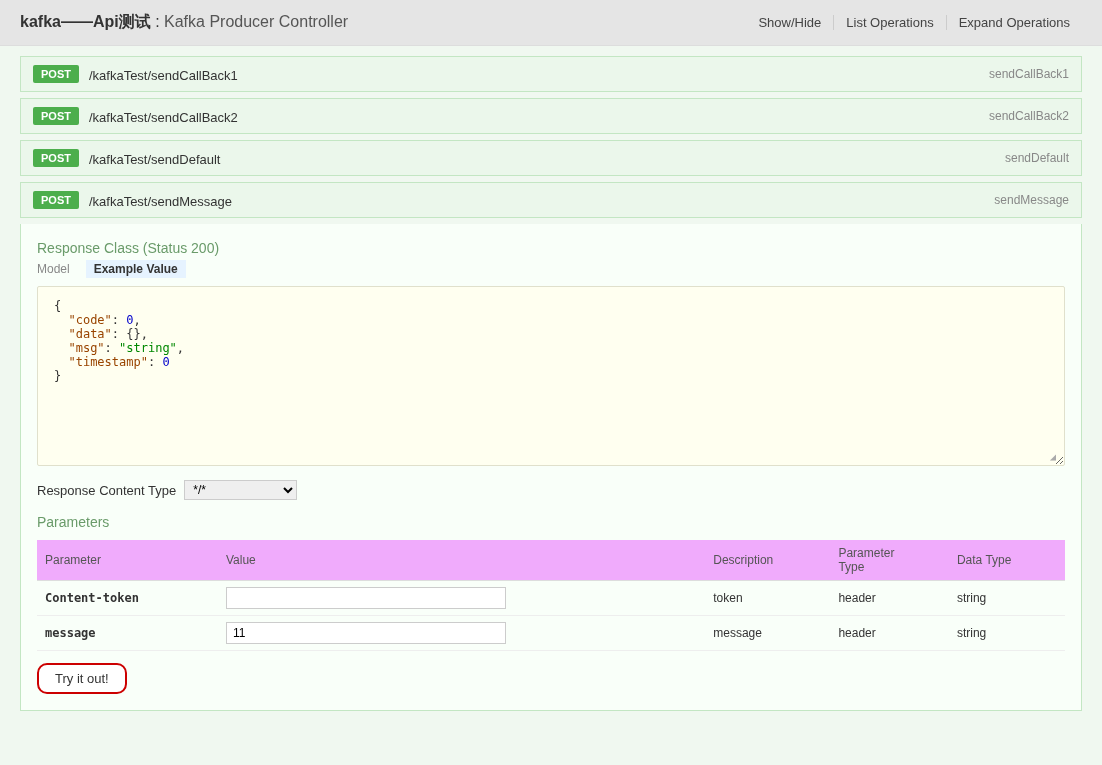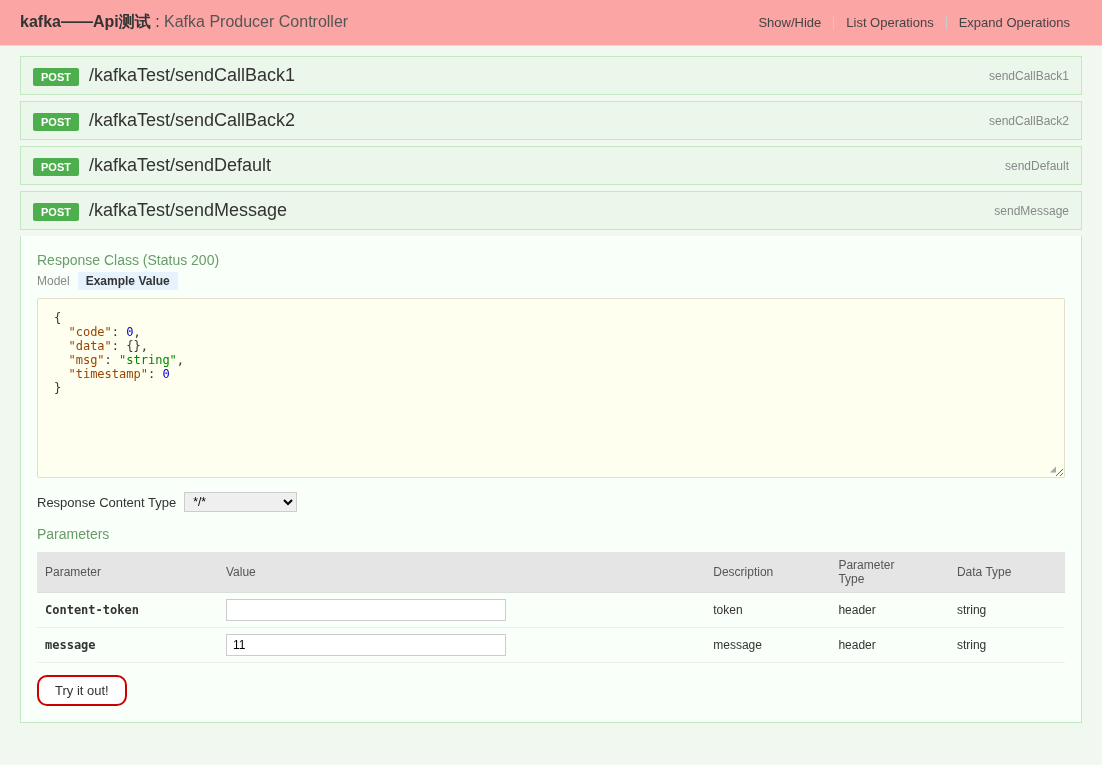--- a/index.html
+++ b/index.html
@@ -15,21 +15,21 @@
       background: #fff;
       min-height: 765px;
     }
     
     .header {
       display: flex;
       align-items: center;
       justify-content: space-between;
       padding: 12px 20px;
       border-bottom: 1px solid #ddd;
-      background: #fca5a5;
+      background: #e5e5e5;
     }
     .header-title {
       font-size: 16px;
       color: #333;
     }
     .header-title .brand {
       font-weight: bold;
     }
     .header-title .subtitle {
       color: #555;
@@ -79,21 +79,21 @@
       background: #4cae4c;
       color: #fff;
       font-size: 11px;
       font-weight: bold;
       padding: 3px 8px;
       border-radius: 2px;
       min-width: 42px;
       text-align: center;
     }
     .endpoint-path {
-      font-size: 18px;
+      font-size: 13px;
       color: #333;
     }
     .endpoint-name {
       font-size: 12px;
       color: #888;
     }
 
     
     .expanded-section {
       background: #f9fff9;
@@ -109,21 +109,21 @@
       margin-bottom: 4px;
     }
     .response-ok {
       font-size: 13px;
       color: #333;
       margin-bottom: 12px;
     }
 
     .model-tabs {
       display: flex;
-      gap: 0;
+      gap: 8px;
       margin-bottom: 8px;
       align-items: center;
     }
     .model-tab {
       font-size: 12px;
       color: #888;
       padding: 2px 8px 2px 0;
       cursor: pointer;
     }
     .model-tab.active {
@@ -186,21 +186,21 @@
       width: 100%;
       border-collapse: collapse;
       font-size: 12px;
     }
     .params-table th {
       text-align: left;
       padding: 6px 8px;
       color: #555;
       font-weight: normal;
       border-bottom: 1px solid #ddd;
-      background: #e5e5e5;
+      background: #f0abfc;
       margin-top: 38px;
     }
     .params-table td {
       padding: 6px 8px;
       border-bottom: 1px solid #eee;
       vertical-align: middle;
     }
     .params-table td input[type="text"] {
       border: 1px solid #ccc;
       padding: 3px 6px;

